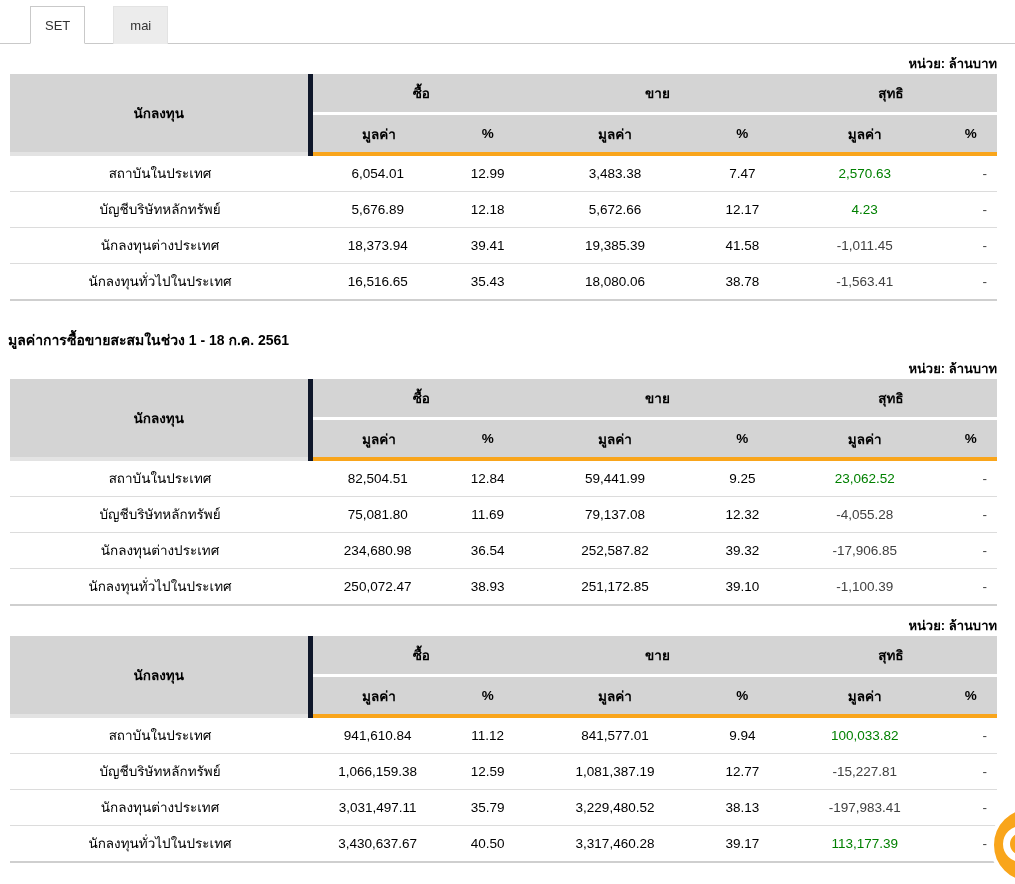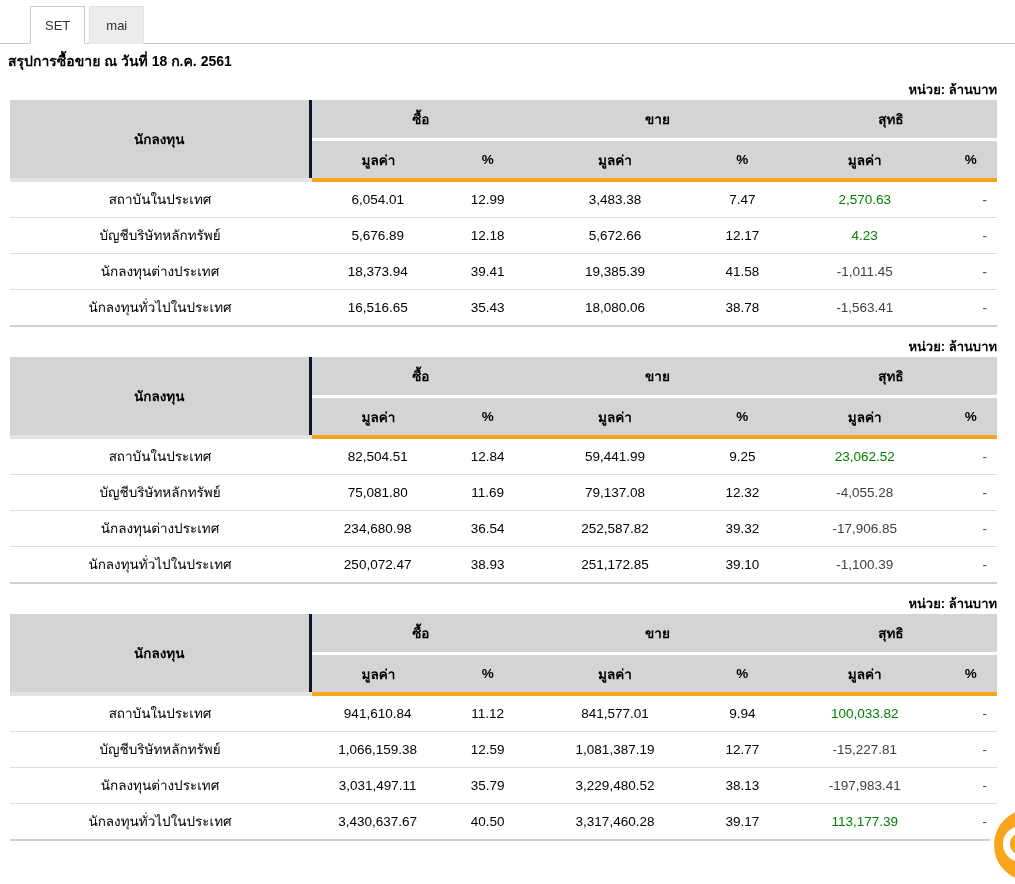--- a/index.html
+++ b/index.html
@@ -4,21 +4,21 @@
 <style>
   html, body { margin:0; padding:0; }
   body {
     width:1015px; height:884px; position:relative; overflow:hidden;
     background:#fff; color:#000;
     font-family:"Liberation Sans","DejaVu Sans",sans-serif;
   }
   
   .tab-bar {
     display:flex; align-items:stretch; padding:6px 0 0 30px;
-    border-bottom:1px solid #c9c9c9; height:37px; box-sizing:content-box;
+    border-bottom:1px solid #c9c9c9; height:37px; box-sizing:content-box;gap:24px;
   }
   .tab {
     display:flex; align-items:center; justify-content:center;
     min-width:55px; padding:0 14px; font-size:13px; color:#333;
     margin-bottom:-1px; cursor:pointer; box-sizing:border-box;
   }
   .tab.active {
     background:#fff; border:1px solid #c9c9c9; border-bottom:1px solid #fff;
   }
   .tab.inactive {
@@ -33,21 +33,21 @@
     text-align:right; font-weight:bold; font-size:13px; color:#000;
     margin:12px 18px 2px 0; line-height:16px;
   }
   table.inv-table {
     width:987px; margin-left:10px; border-collapse:collapse; table-layout:fixed;
     font-size:13.5px;
   }
   .inv-table thead th { background:#d4d4d4; font-weight:bold; padding:4px; }
   .th-investor {
     text-align:center; vertical-align:middle;
-    border-right:3px solid #0f172a; border-bottom:4px solid #e3e3e3;
+    border-right:5px solid #0f172a; border-bottom:4px solid #e3e3e3;
   }
   .th-group { text-align:center; height:30px; border-bottom:3px solid #fff; }
   .th-sub   { text-align:center; height:29px; border-bottom:4px solid #f9a51b; }
   .inv-table tbody td {
     background:#fff; border-bottom:1px solid #dcdcdc;
     padding:11px 10px 10px 10px; line-height:14px; white-space:nowrap;
     overflow:hidden;
   }
   .inv-table tbody tr:last-child td { border-bottom:2px solid #cfcfcf; }
   td.cell-investor { text-align:center; }
@@ -69,21 +69,20 @@
 </head>
 <body>
 
 <div class="tab-bar">
     <div class="tab active">SET</div>
     <div class="tab inactive">mai</div>
   </div>
 
 <div id="sections">
   <div class="section">
-    <div class="section-title">สรุปการซื้อขาย ณ วันที่ 18 ก.ค. 2561</div>
     <div class="unit-label">หน่วย: ล้านบาท</div>
     <table class="inv-table">
       <colgroup>
         <col style="width:30.4%">
           <col style="width:13.7%">
           <col style="width:8.6%">
         <col style="width:17.2%">
           <col style="width:8.6%">
           <col style="width:16.2%">
         <col style="width:5.3%">
@@ -139,20 +138,21 @@
             <td class="num">18,080.06</td>
             <td class="num">38.78</td>
             <td class="num neg">-1,563.41</td>
             <td class="dash">-</td>
           </tr>
         </tbody>
     </table>
   </div>
 
   <div class="section">
+    <div class="section-title">มูลค่าการซื้อขายสะสมในช่วง 1 - 18 ก.ค. 2561</div>
     <div class="unit-label">หน่วย: ล้านบาท</div>
     <table class="inv-table">
       <colgroup>
         <col style="width:30.4%">
           <col style="width:13.7%">
           <col style="width:8.6%">
         <col style="width:17.2%">
           <col style="width:8.6%">
           <col style="width:16.2%">
         <col style="width:5.3%">

